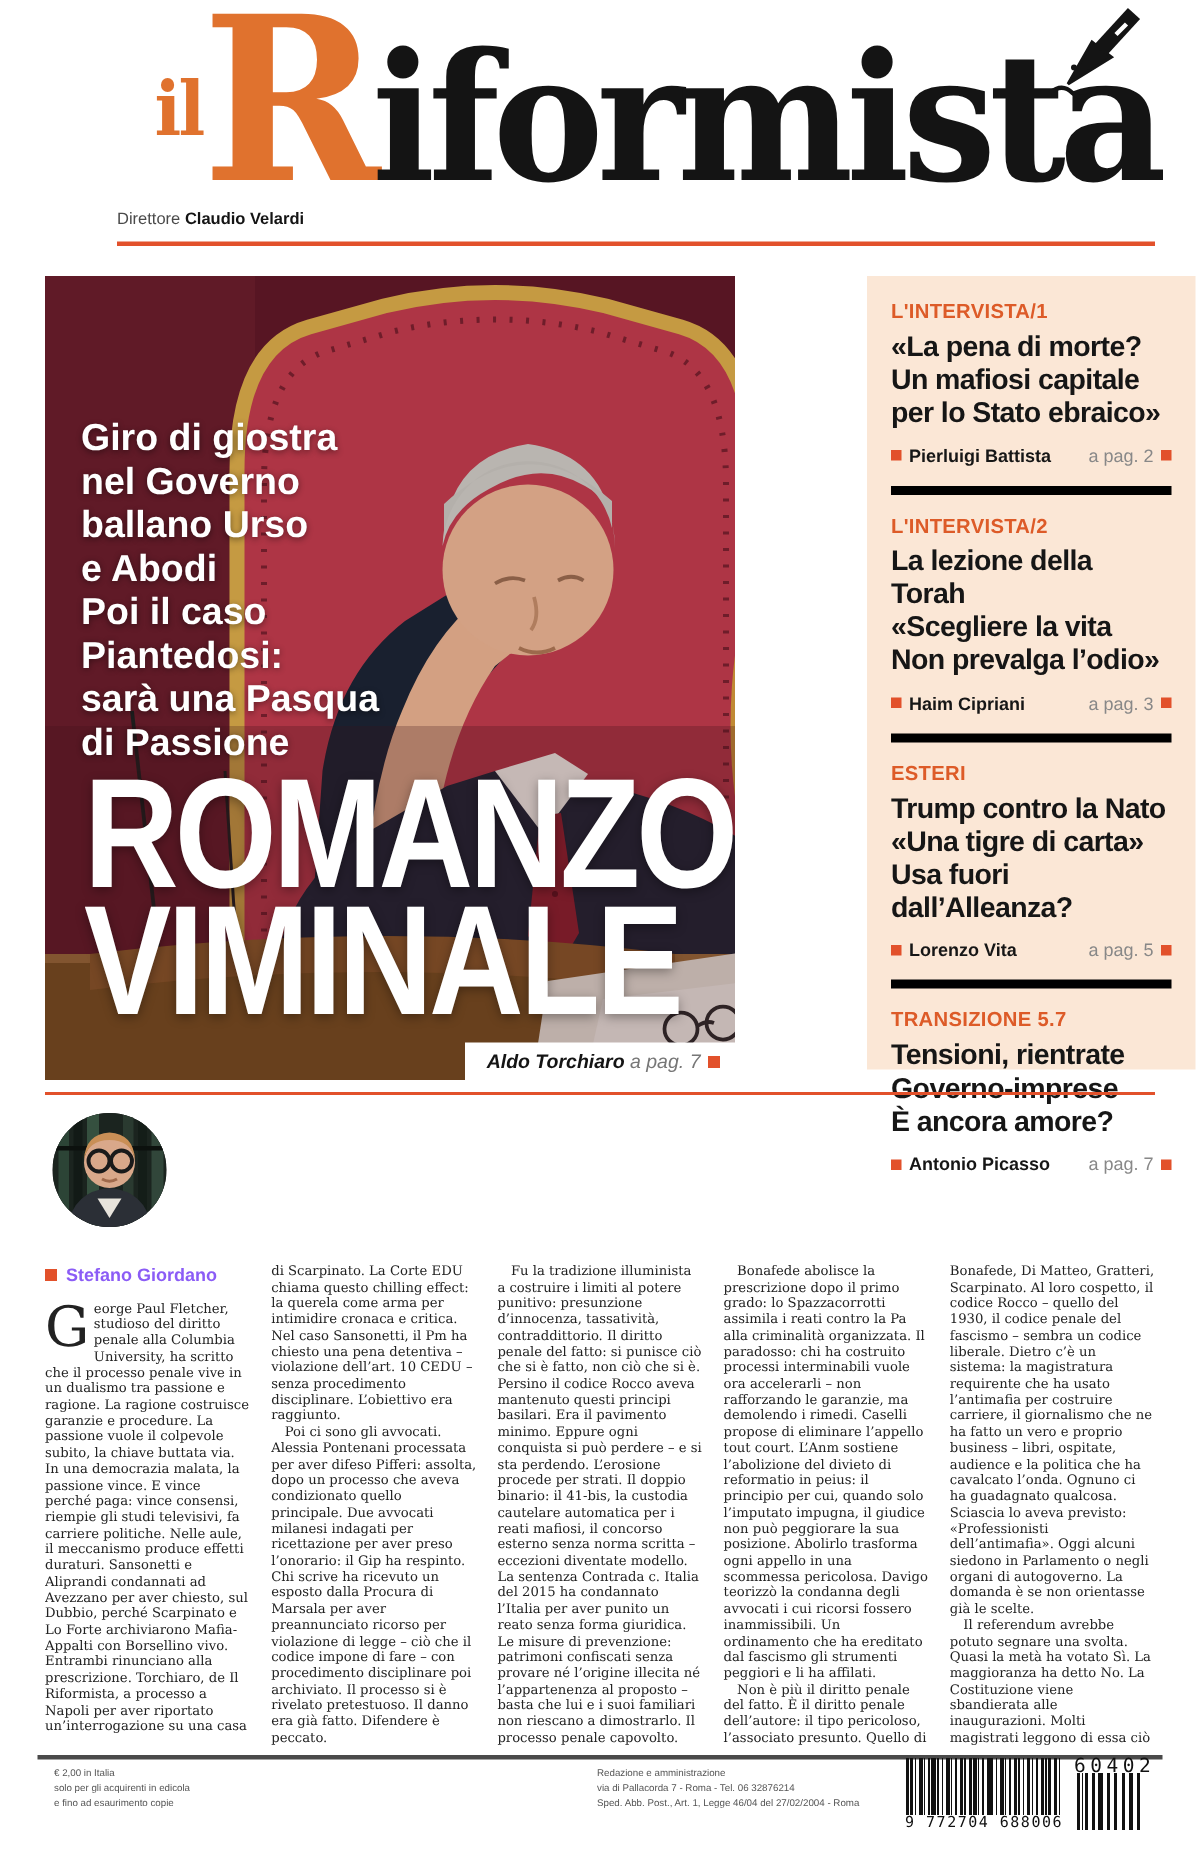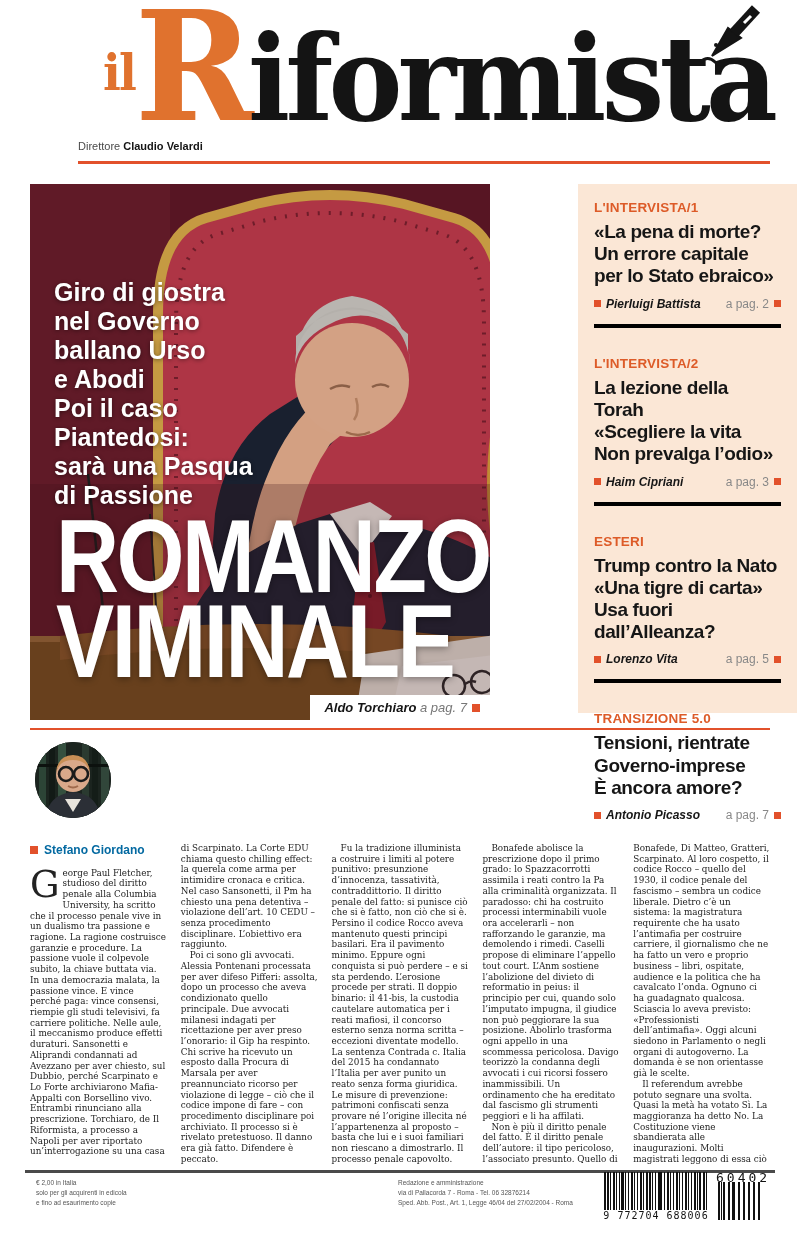--- a/index.html
+++ b/index.html
@@ -32,40 +32,40 @@
   .cover-byline{position:absolute;right:0;bottom:0;background:#ffffff;padding:5px 10px 5px 14px;
           font-size:13px;color:#777;white-space:nowrap;font-style:italic;}
   .cover-byline b{color:#141414;}
   .sq{display:inline-block;width:8px;height:8px;background:#e2512b;margin-left:5px;}
   .sq-l{display:inline-block;width:8px;height:8px;background:#e2512b;margin-right:6px;}
 
   
   .sidebar{position:absolute;left:548px;top:0;width:219px;height:529px;background:#fbe7d6;
            box-sizing:border-box;padding:16px 16px 0 16px;}
   .sb-item{padding:0 0 13px 0;}
-  .sb-item + .sb-item{border-top:4px solid #000000;padding-top:28px;}
+  .sb-item + .sb-item{border-top:6px solid #000000;padding-top:13px;}
   .sb-kicker{color:#dd5b28;font-weight:bold;font-size:13.5px;letter-spacing:.2px;margin-bottom:6px;}
   .sb-title{color:#161616;font-weight:bold;font-size:19px;line-height:1.17;letter-spacing:-.4px;
             white-space:pre-line;margin-bottom:9px;}
   .sb-byline{display:flex;justify-content:space-between;align-items:center;font-size:12px;color:#888;}
-  .sb-byline .name{color:#161616;font-weight:bold;font-style:italic;}
+  .sb-byline .name{color:#161616;font-weight:bold;}
   .sb-byline .sqr{display:inline-block;width:7px;height:7px;background:#e2512b;}
   .sb-byline .left,.sb-byline .right{display:flex;align-items:center;gap:5px;}
 
   .mid-rule{position:absolute;left:30px;right:30px;top:728px;height:2px;background:#e2512b;}
 
   
   .article-head{position:absolute;left:30px;top:741px;width:740px;height:96px;}
   .avatar{position:absolute;left:5px;top:1px;width:76px;height:76px;border-radius:50%;overflow:hidden;background:#222;}
   .article-headline{position:absolute;left:155px;top:-4px;font-weight:bold;color:#111;
         font-size:33px;line-height:1.2;letter-spacing:-.8px;}
   .article-body{position:absolute;left:30px;top:843px;width:740px;height:322px;overflow:hidden;
         column-count:5;column-gap:14px;column-fill:auto;
         font-family:"DejaVu Serif",serif;font-size:8.8px;line-height:1.22;color:#222;}
-  .author-line{font-family:"Liberation Sans",sans-serif;font-size:12px;font-weight:bold;color:#0369a1;
+  .author-line{font-family:"Liberation Sans",sans-serif;font-size:12px;font-weight:bold;color:#8b5cf6;
         margin:0 0 10px 0;}
   .article-body p{margin:0;text-indent:9px;}
   .article-body p.first{text-indent:0;}
   .dropcap{float:left;font-size:37px;line-height:.82;padding:2px 3px 0 0;font-family:"DejaVu Serif",serif;}
 
   
   .footer-rule{position:absolute;left:25px;right:25px;top:1170px;height:3px;background:#4a4a4a;}
   .foot-left{position:absolute;left:36px;top:1178px;font-size:6.5px;color:#555;line-height:1.55;}
   .foot-center{position:absolute;left:398px;top:1178px;font-size:6.5px;color:#555;line-height:1.55;}
   .barcode{position:absolute;right:28px;top:1172px;width:168px;height:52px;}
@@ -183,21 +183,21 @@
       <div class="cover-byline">
         <b>Aldo Torchiaro</b><span> a pag. 7</span><span class="sq"></span>
       </div>
     </div>
 
     <div class="sidebar">
 
       <div class="sb-item">
         <div class="sb-kicker">L'INTERVISTA/1</div>
         <div class="sb-title">«La pena di morte?
-Un errore capitale
+Un mafiosi capitale
 per lo Stato ebraico»</div>
         <div class="sb-byline">
           <span class="left">
               <span class="sqr"></span>
               <span class="name">Pierluigi Battista</span>
             </span>
           <span class="right">
               <span>a pag. 2</span>
               <span class="sqr"></span>
             </span>
@@ -232,21 +232,21 @@
               <span class="name">Lorenzo Vita</span>
             </span>
           <span class="right">
               <span>a pag. 5</span>
               <span class="sqr"></span>
             </span>
         </div>
       </div>
 
       <div class="sb-item">
-        <div class="sb-kicker">TRANSIZIONE 5.0</div>
+        <div class="sb-kicker">TRANSIZIONE 5.7</div>
         <div class="sb-title">Tensioni, rientrate
 Governo-imprese
 È ancora amore?</div>
         <div class="sb-byline">
           <span class="left">
               <span class="sqr"></span>
               <span class="name">Antonio Picasso</span>
             </span>
           <span class="right">
               <span>a pag. 7</span>

